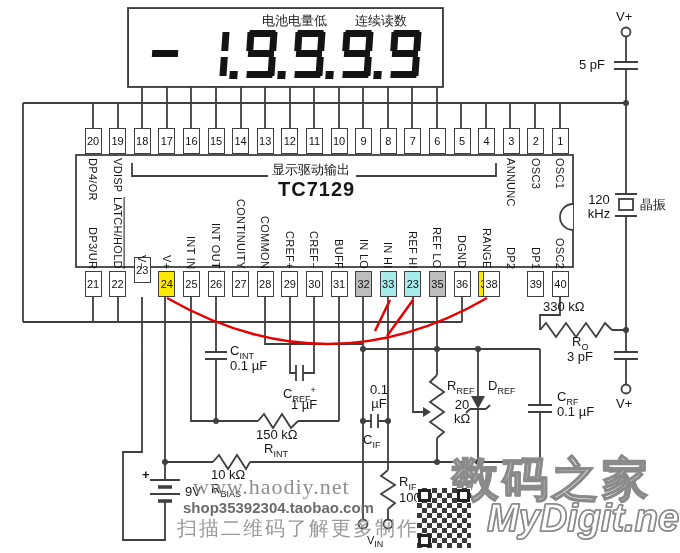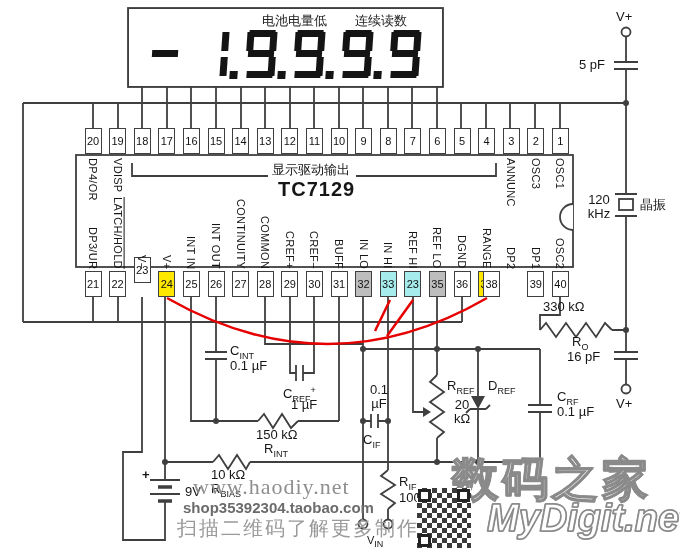--- a/index.html
+++ b/index.html
@@ -156,21 +156,21 @@
   <div class="lbl wrap" style="left:449px;top:398px;width:26px;">20 kΩ</div>
 
   <div class="lbl" style="left:488px;top:379px;"><span>D</span><sub>REF</sub></div>
 
   <div class="lbl" style="left:557px;top:390px;"><span>C</span><sub>RF</sub></div>
   <div class="lbl" style="left:557px;top:405px;">0.1 µF</div>
 
   <div class="lbl" style="left:543px;top:300px;">330 kΩ</div>
   <div class="lbl" style="left:572px;top:335px;"><span>R</span><sub>O</sub></div>
 
-  <div class="lbl" style="left:567px;top:350px;">16 pF</div>
+  <div class="lbl" style="left:567px;top:350px;">3 pF</div>
   <div class="lbl" style="left:644px;top:350px;margin-left:36px;"><span>C</span><sub>O2</sub></div>
 
   <div class="lbl" style="left:579px;top:58px;">5 pF</div>
   <div class="lbl" style="left:644px;top:58px;margin-left:46px;"><span>C</span><sub>O1</sub></div>
 
   <div class="lbl wrap" style="left:582px;top:193px;width:34px;">120 kHz</div>
   <div class="lbl cjk" style="left:640px;top:199px;font-family:Liberation Mono, monospace;">晶振</div>
 
   <div class="lbl" style="left:616px;top:10px;">V+</div>
   <div class="lbl" style="left:616px;top:397px;">V+</div>

